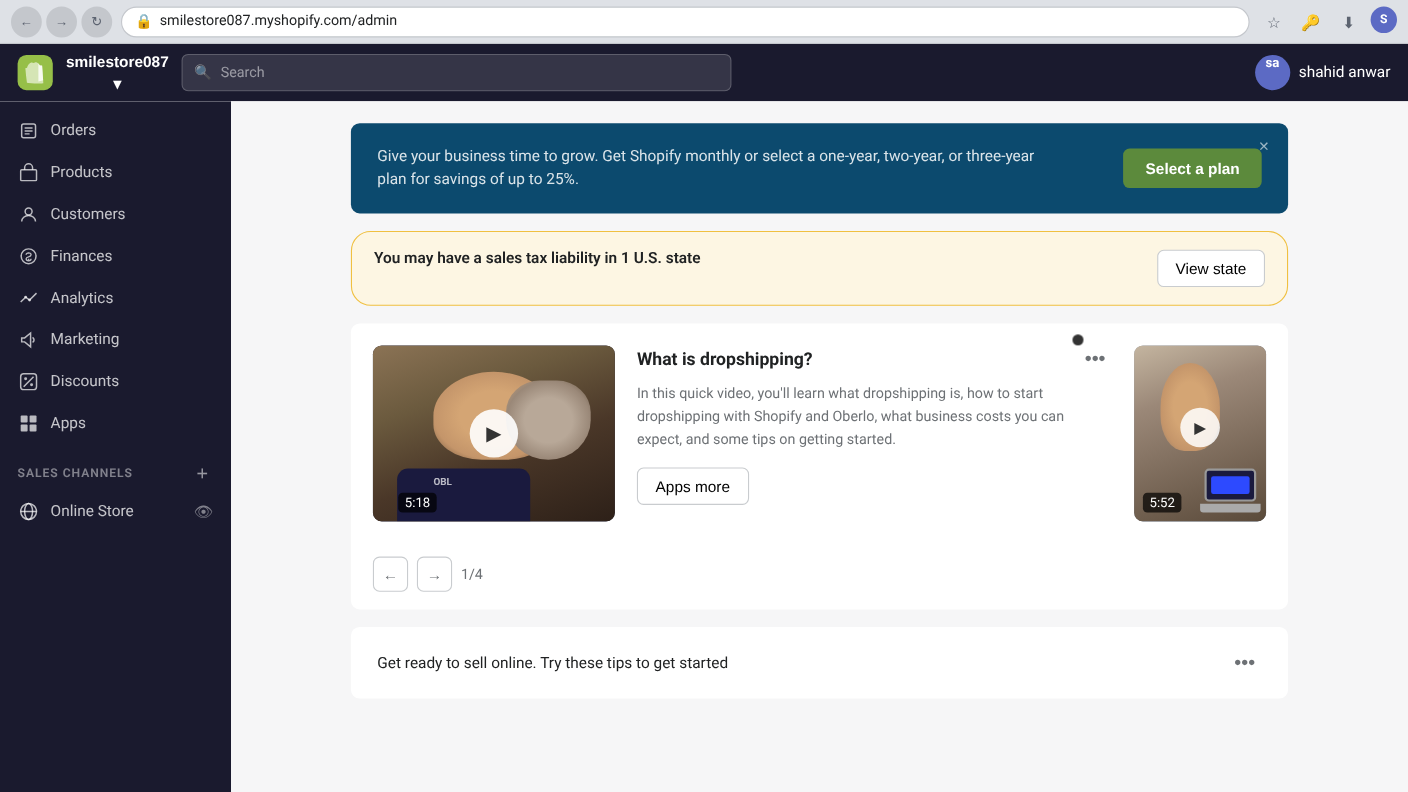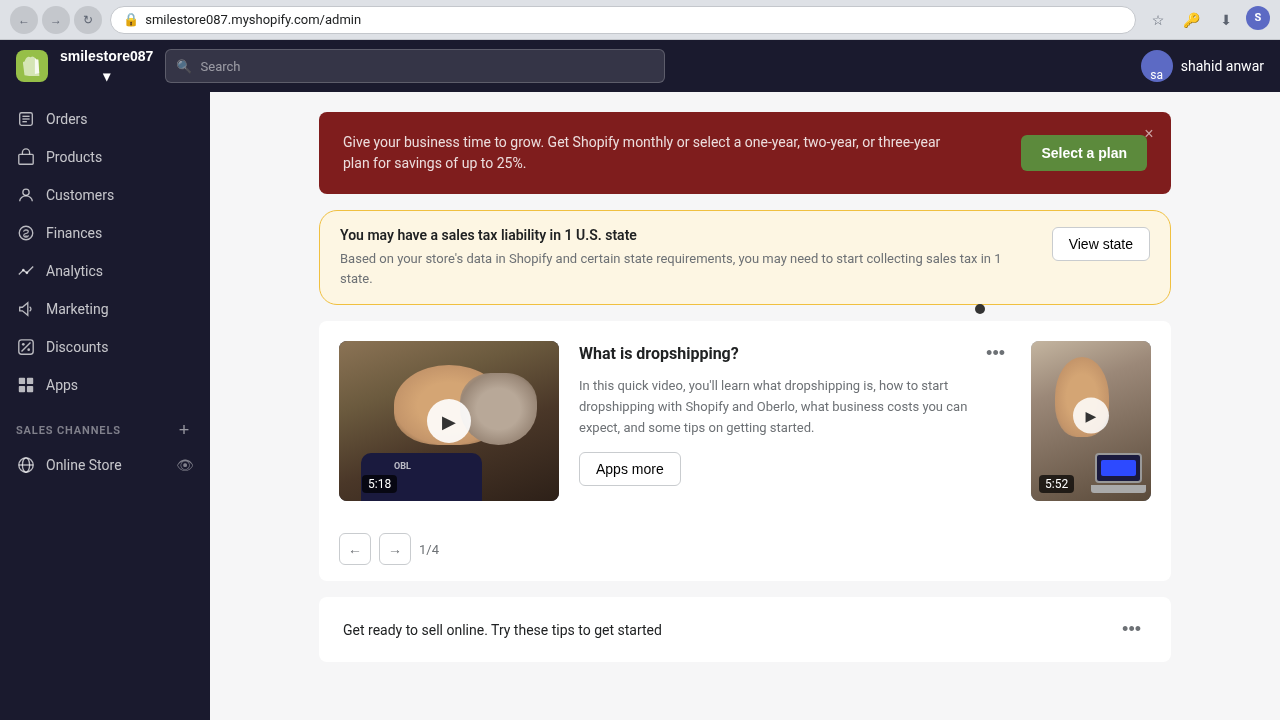--- a/index.html
+++ b/index.html
@@ -94,22 +94,22 @@
     .topbar-right {
       margin-left: auto;
       display: flex;
       align-items: center;
       gap: 8px;
     }
     .avatar-circle {
       width: 32px; height: 32px;
       background: #5c6ac4;
       border-radius: 50%;
-      display: flex; align-items: flex-end; justify-content: center;
-      color: white; font-size: 12px; font-weight: normal;
+      display: flex; align-items: flex-start; justify-content: center;
+      color: white; font-size: 12px; font-weight: bold;
     }
     .user-name { color: white; font-size: 14px; }
 
     
     .app-layout {
       display: flex;
       height: calc(720px - 40px - 52px);
       overflow: hidden;
     }
 
@@ -172,21 +172,21 @@
       background: #f6f6f7;
     }
     .main-inner {
       max-width: 900px;
       margin: 0 auto;
       padding: 20px 24px;
     }
 
     
     .plan-banner {
-      background: #7f1d1d;
+      background: #0c4a6e;
       border-radius: 8px;
       padding: 20px 24px;
       display: flex;
       align-items: center;
       justify-content: space-between;
       margin-bottom: 16px;
       position: relative;
     }
     .plan-banner-text {
       color: rgba(255,255,255,0.85);
@@ -647,21 +647,20 @@
 
       <div class="plan-banner">
         <p class="plan-banner-text">Give your business time to grow. Get Shopify monthly or select a one-year, two-year, or three-year plan for savings of up to 25%.</p>
         <button class="select-plan-btn">Select a plan</button>
         <button class="plan-banner-close">×</button>
       </div>
 
       <div class="tax-alert">
         <div class="tax-alert-content">
           <div class="tax-alert-title">You may have a sales tax liability in 1 U.S. state</div>
-          <div class="tax-alert-desc">Based on your store's data in Shopify and certain state requirements, you may need to start collecting sales tax in 1 state.</div>
         </div>
         <button class="view-state-btn">View state</button>
       </div>
 
       <div class="video-section">
         <div class="video-section-inner">
           <div class="video-card">
 
             <div class="video-thumbnail">
               <div class="face-overlay">

